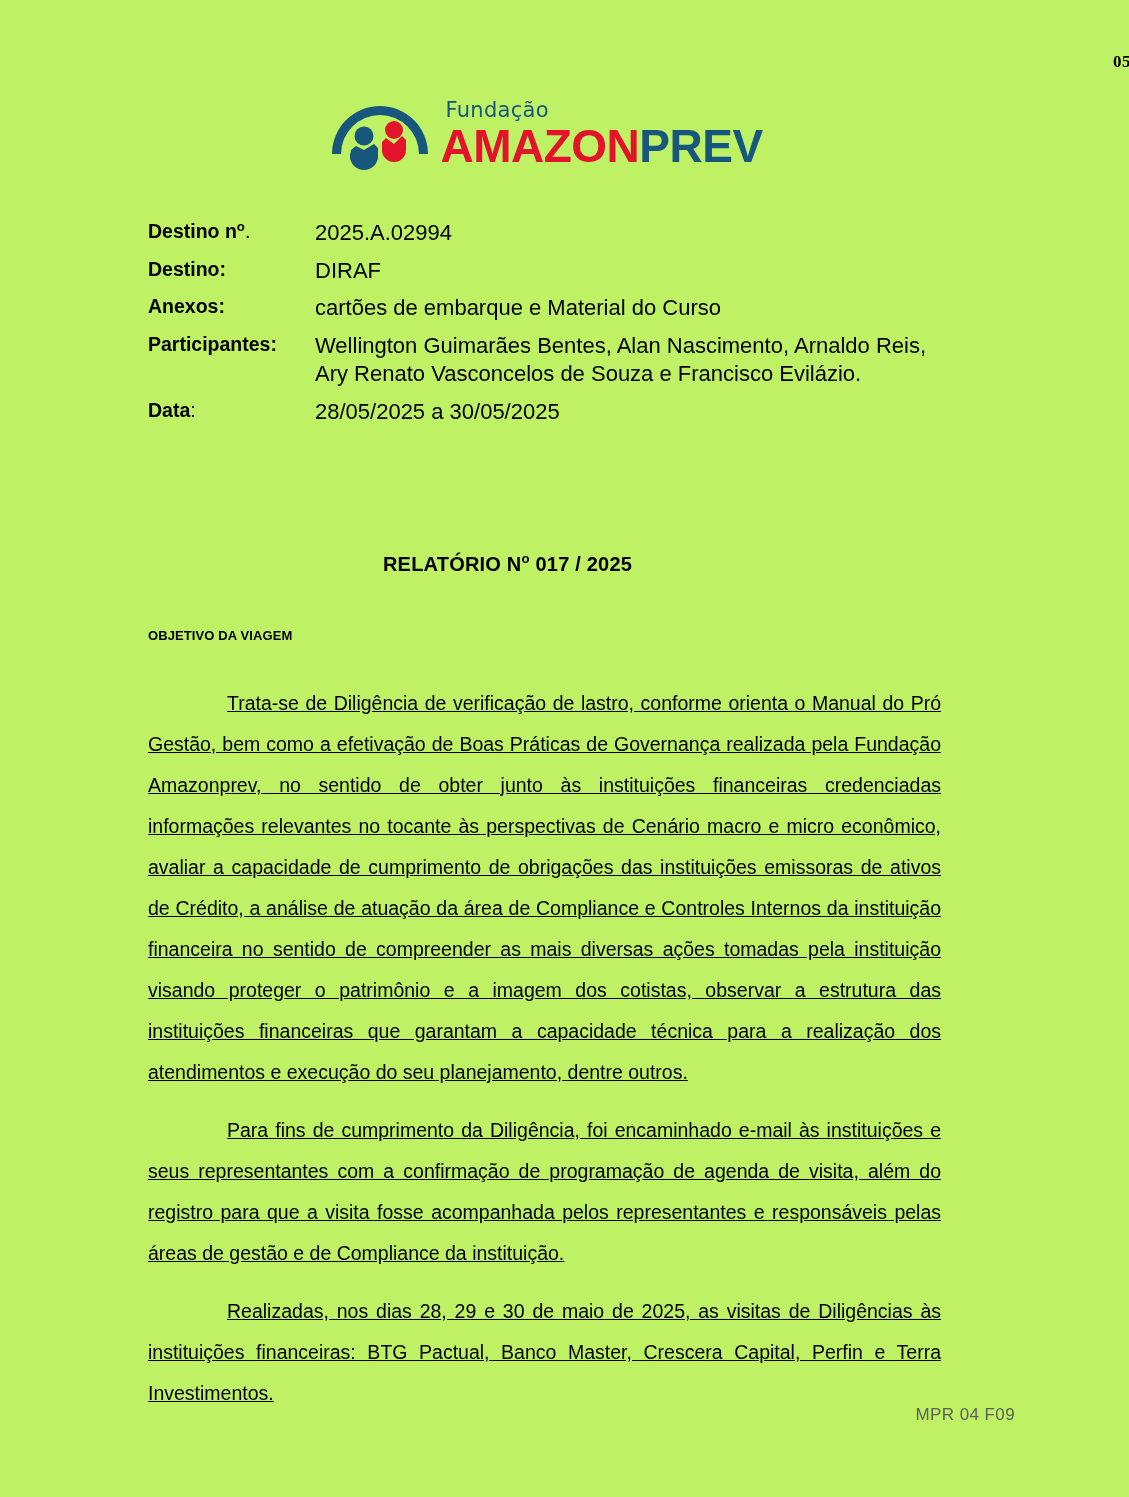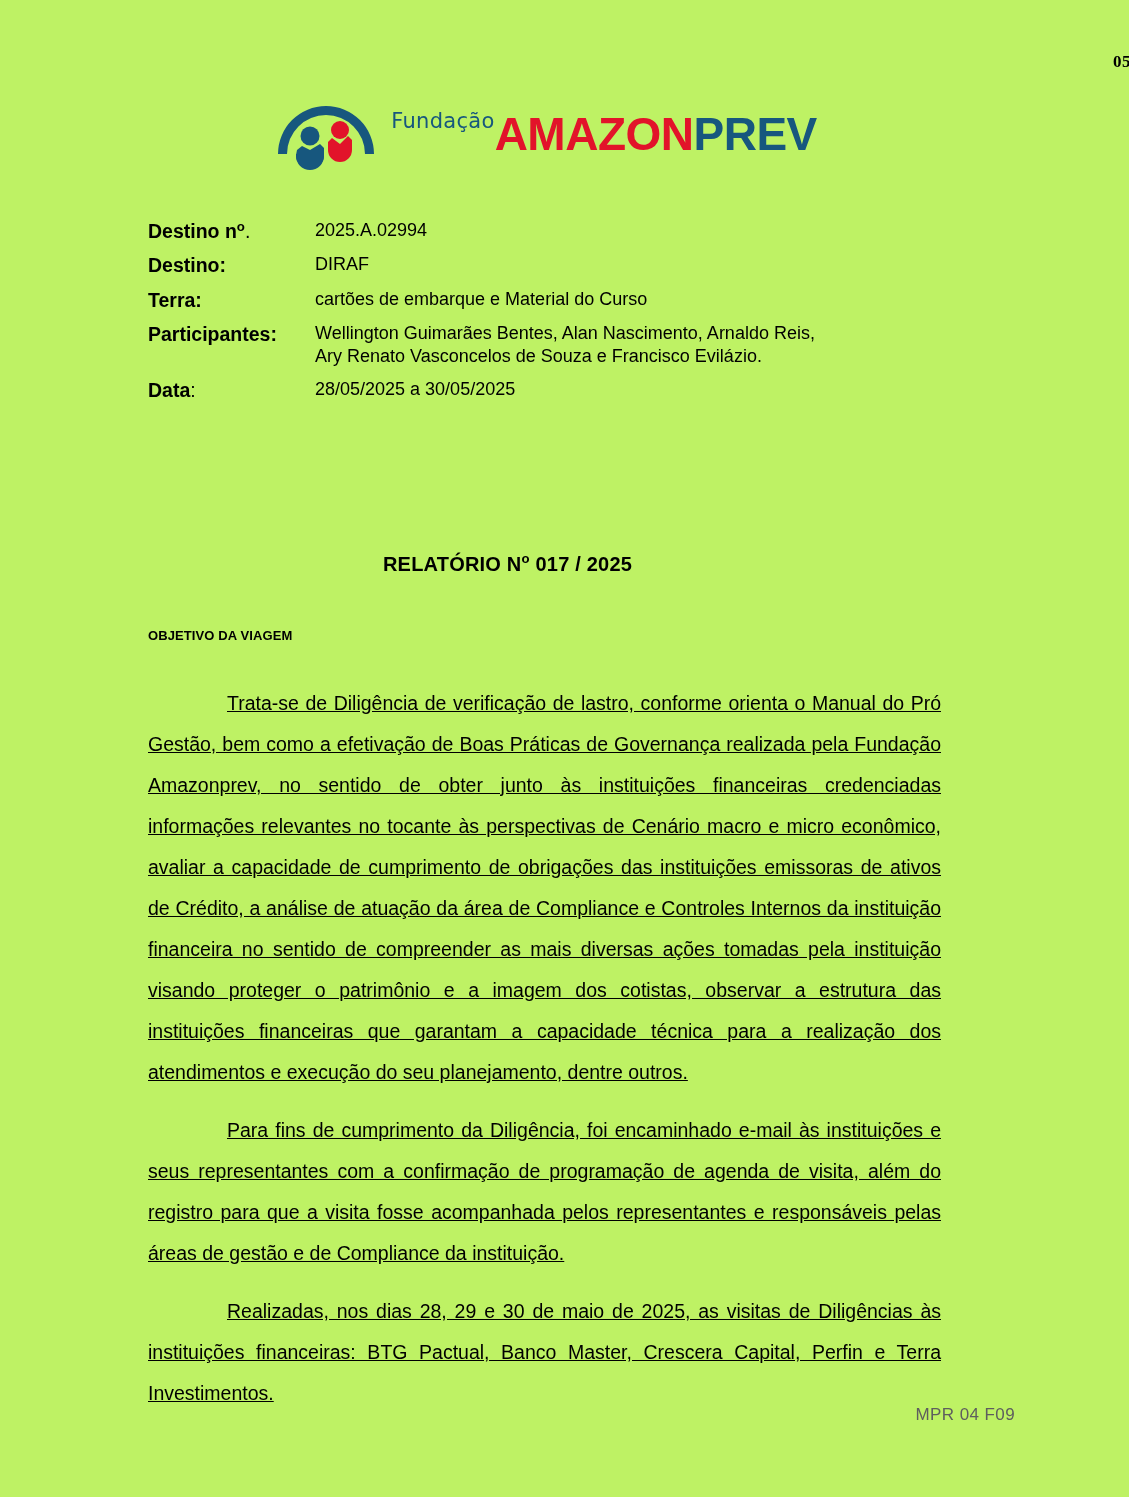--- a/index.html
+++ b/index.html
@@ -48,21 +48,21 @@
     gap: 6px;
     margin-left: -40px;
   }
   .logo-mark {
     width: 108px;
     height: 80px;
     flex: none;
   }
   .logo-words {
     display: flex;
-    flex-direction: row;
+    flex-direction: column;
     line-height: 1;
     padding-top: 4px;
   }
   .logo-fundacao {
     font-size: 21px;
     color: #17577e;
     letter-spacing: 0.3px;
     padding-left: 5px;
     margin-bottom: 2px;
     font-family: "DejaVu Sans", sans-serif;
@@ -96,21 +96,21 @@
     white-space: nowrap;
   }
   .field-label .thin { font-weight: normal; }
   .field-label sup {
     font-size: 0.68em;
     vertical-align: super;
     line-height: 0;
   }
   .field-value {
     flex: 1;
-    font-size: 18px;
+    font-size: 22px;
     line-height: 1.30;
   }
   .field-value div { white-space: nowrap; }
 
   
   .report-title {
     position: absolute;
     left: 0;
     top: 553px;
     width: 1015px;
@@ -211,21 +211,21 @@
 
     <div class="field-row">
       <div class="field-label">Destino:</div>
       <div class="field-value">
         <div>DIRAF</div>
       </div>
     </div>
 
 
     <div class="field-row">
-      <div class="field-label">Terra:</div>
+      <div class="field-label">Anexos:</div>
       <div class="field-value">
         <div>cartões de embarque e Material do Curso</div>
       </div>
     </div>
 
     <div class="field-row">
       <div class="field-label">Participantes:</div>
       <div class="field-value">
         <div>Wellington Guimarães Bentes, Alan Nascimento, Arnaldo Reis,</div>
         <div>Ary Renato Vasconcelos de Souza e Francisco Evilázio.</div>

